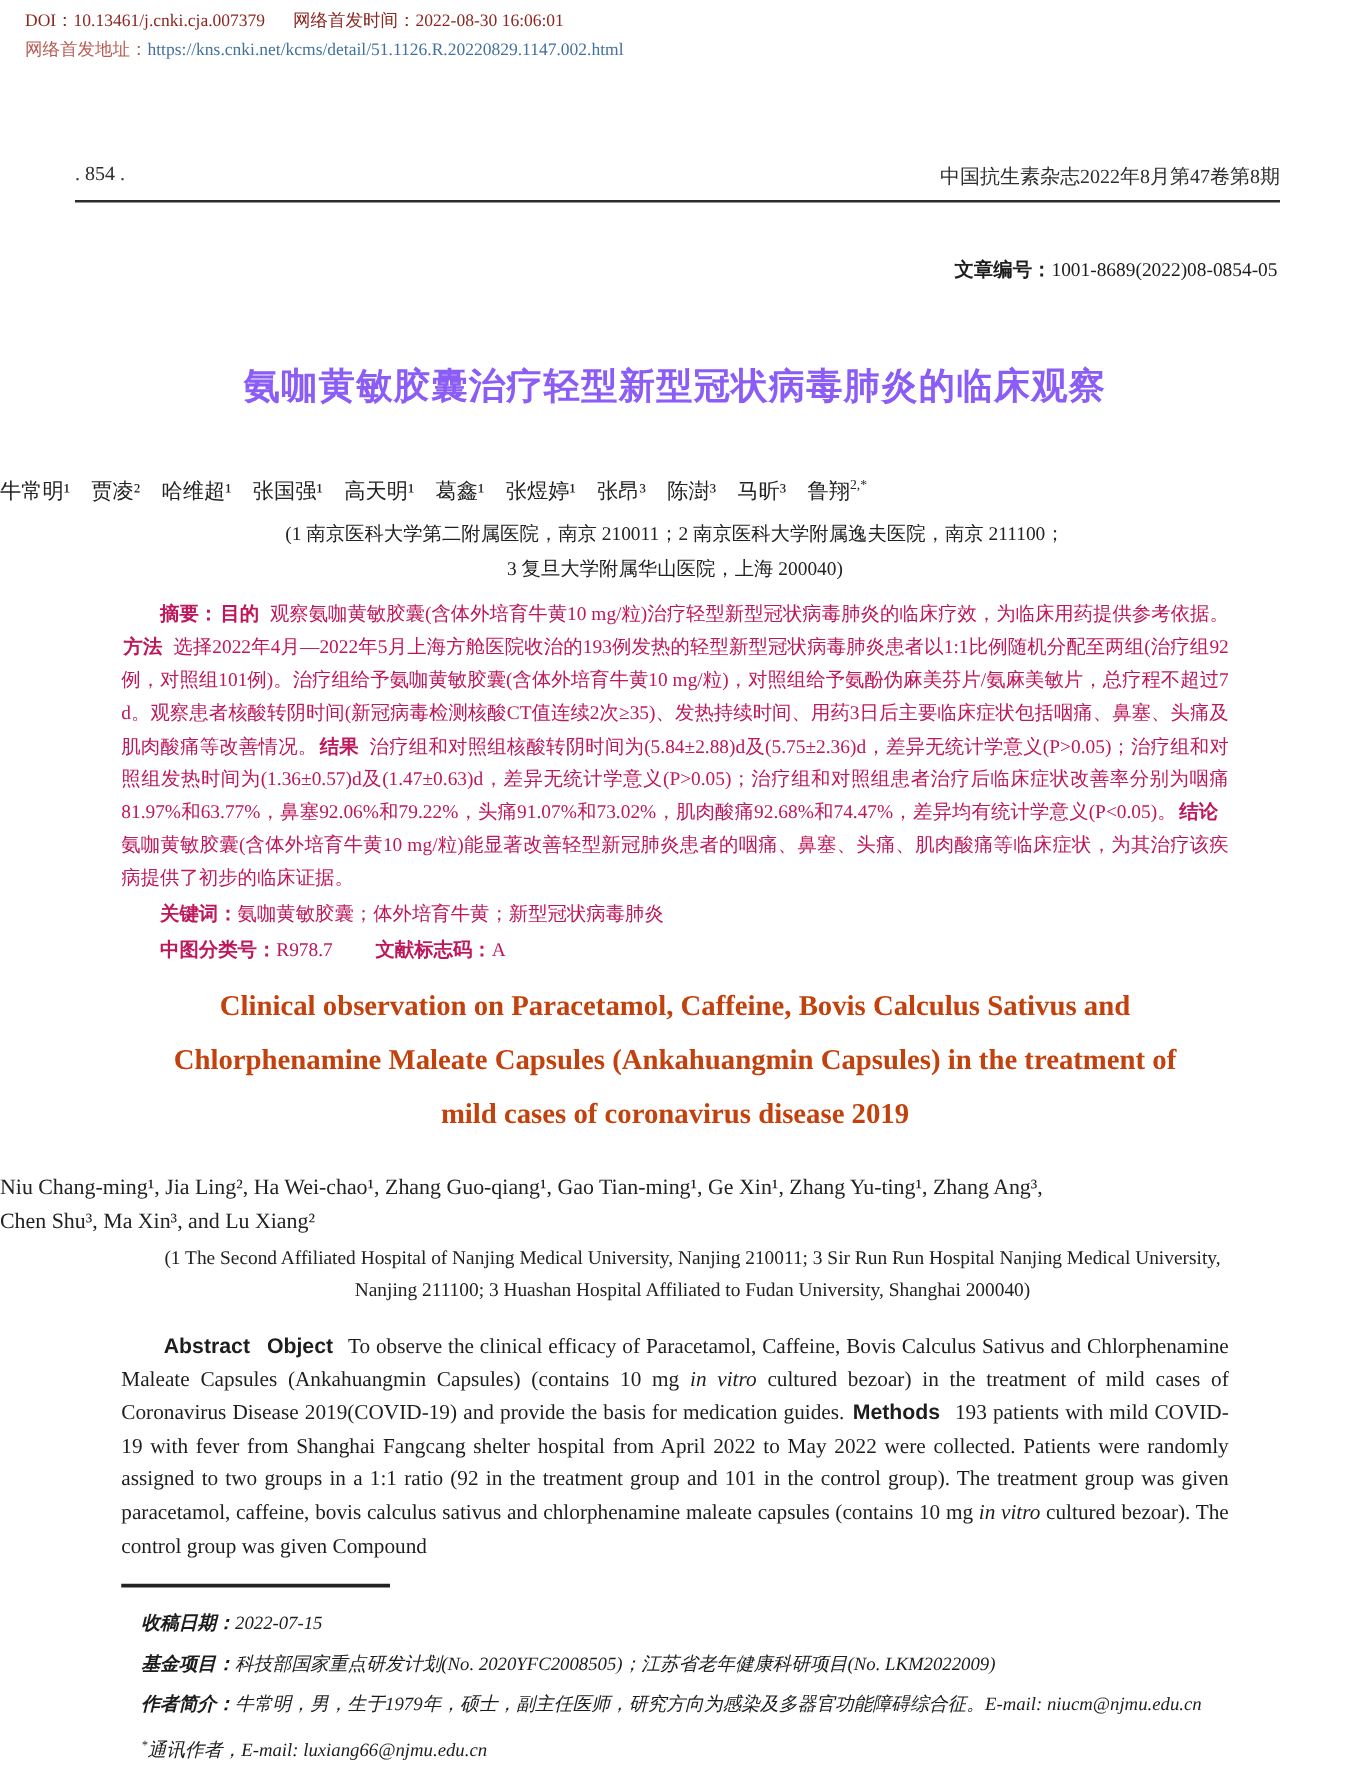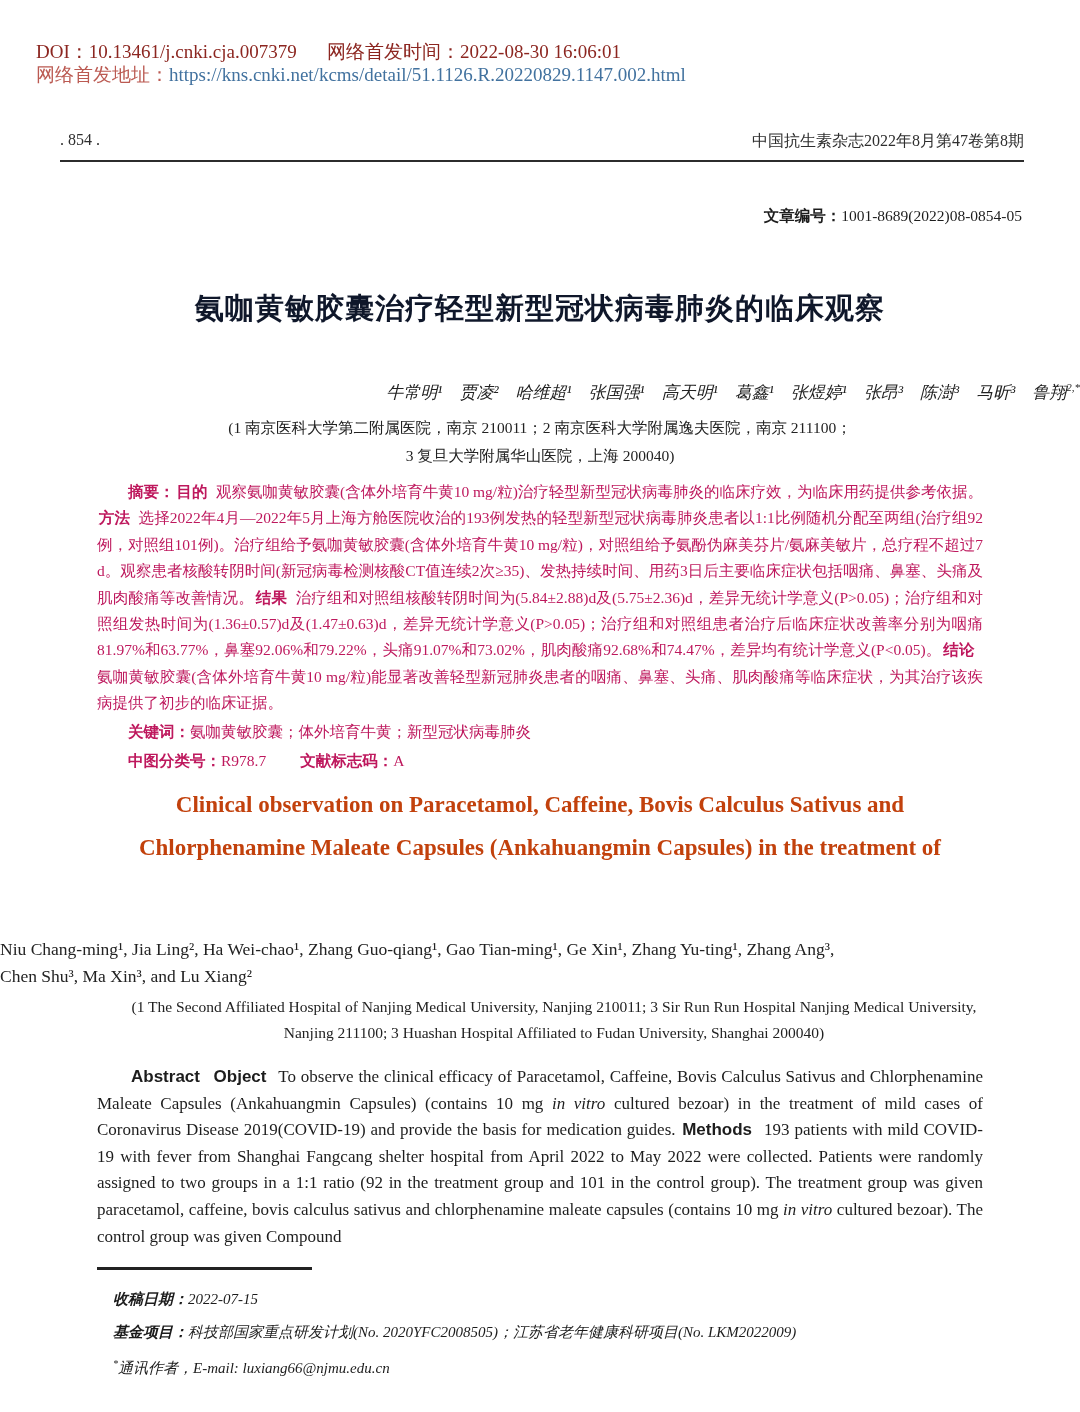--- a/index.html
+++ b/index.html
@@ -6,36 +6,36 @@
   body{
     width:1080px;height:1412px;
     background:#ffffff;
     position:relative;
     font-family:"Liberation Serif","DejaVu Serif",serif;
     color:#1d1d1d;
     -webkit-font-smoothing:antialiased;
   }
   .abs{position:absolute;}
   
-  .hdr{left:36px;top:6px;font-size:19px;line-height:23px;margin-top:34px;}
+  .hdr{left:20px;top:6px;font-size:14px;line-height:23px;}
   .hdr .l1{color:#8c2620;}
   .hdr .l1 .doi-val{margin-right:1.6em;}
   .hdr .l2 .lbl{color:#bb5a52;}
   .hdr .l2 .url{color:#42729f;text-decoration:none;}
   
   .runhead{left:60px;right:56px;top:131px;display:flex;justify-content:space-between;font-size:16px;color:#2e2e2e;}
   .rule{left:60px;right:56px;top:160px;border-top:2px solid #2c2c2c;height:0;}
   
   .artno{right:58px;top:206px;font-size:15.5px;}
   .artno .lbl{font-weight:bold;font-family:"Liberation Sans","DejaVu Sans",sans-serif;}
   
   .title-cn{left:0;width:100%;top:289px;text-align:center;font-size:29px;font-weight:700;
-    font-family:"Liberation Sans","DejaVu Sans",sans-serif;letter-spacing:1px;color:#0f172a;}
+    font-family:"Liberation Sans","DejaVu Sans",sans-serif;letter-spacing:1px;color:#8b5cf6;}
   
-  .authors-cn{left:0;width:100%;top:381px;text-align:right;font-size:17px;color:#222;font-style:italic;}
+  .authors-cn{left:0;width:100%;top:381px;text-align:left;font-size:17px;color:#222;}
   .authors-cn sup{font-size:11px;}
   .affil-cn{left:0;width:100%;top:414px;text-align:center;font-size:15.5px;line-height:28px;color:#222;}
   
   .cn-block{left:97px;width:886px;top:479px;font-size:15.5px;line-height:26.4px;color:#be185d;}
   .cn-block p{margin:0;text-align:justify;text-indent:2em;}
   .b{font-weight:bold;font-family:"Liberation Sans","DejaVu Sans",sans-serif;}
   .ab-head{font-weight:bold;font-family:"Liberation Sans","DejaVu Sans",sans-serif;margin:0 .55em 0 .12em;}
   .kw-line{margin-top:2px !important;text-align:left !important;}
   .clc-line{margin-top:3px !important;text-align:left !important;}
   .clc-line .code2{margin-left:2.2em;}
@@ -98,20 +98,21 @@
     <span class="b">关键词：</span><span>氨咖黄敏胶囊；体外培育牛黄；新型冠状病毒肺炎</span>
   </p>
   <p class="clc-line">
     <span class="b">中图分类号：</span><span>R978.7</span><span class="b code2">文献标志码：</span><span>A</span>
   </p>
 </div>
 
 <div class="abs title-en">
   <div>Clinical observation on Paracetamol, Caffeine, Bovis Calculus Sativus and</div>
   <div>Chlorphenamine Maleate Capsules (Ankahuangmin Capsules) in the treatment of</div>
+  <div>mild cases of coronavirus disease 2019</div>
 </div>
 
 <div class="abs authors-en">
   <div>Niu Chang-ming¹, Jia Ling², Ha Wei-chao¹, Zhang Guo-qiang¹, Gao Tian-ming¹, Ge Xin¹, Zhang Yu-ting¹, Zhang Ang³,</div>
   <div>Chen Shu³, Ma Xin³, and Lu Xiang²</div>
 </div>
 
 <div class="abs affil-en">
   <div>(1 The Second Affiliated Hospital of Nanjing Medical University, Nanjing 210011; 3 Sir Run Run Hospital Nanjing Medical University,</div>
   <div>Nanjing 211100; 3 Huashan Hospital Affiliated to Fudan University, Shanghai 200040)</div>
@@ -125,15 +126,18 @@
 
 <div class="abs footrule"></div>
 <div class="abs footer">
   <div class="row">
     <span class="lbl">收稿日期：</span><span>2022-07-15</span>
   </div>
   <div class="row">
     <span class="lbl">基金项目：</span><span>科技部国家重点研发计划(No. 2020YFC2008505)；江苏省老年健康科研项目(No. LKM2022009)</span>
   </div>
   <div class="row">
+    <span class="lbl">作者简介：</span><span>牛常明，男，生于1979年，硕士，副主任医师，研究方向为感染及多器官功能障碍综合征。E-mail: niucm@njmu.edu.cn</span>
+  </div>
+  <div class="row">
     <sup>*</sup><span>通讯作者，E-mail: luxiang66@njmu.edu.cn</span>
   </div>
 </div>
 
 </body></html>

